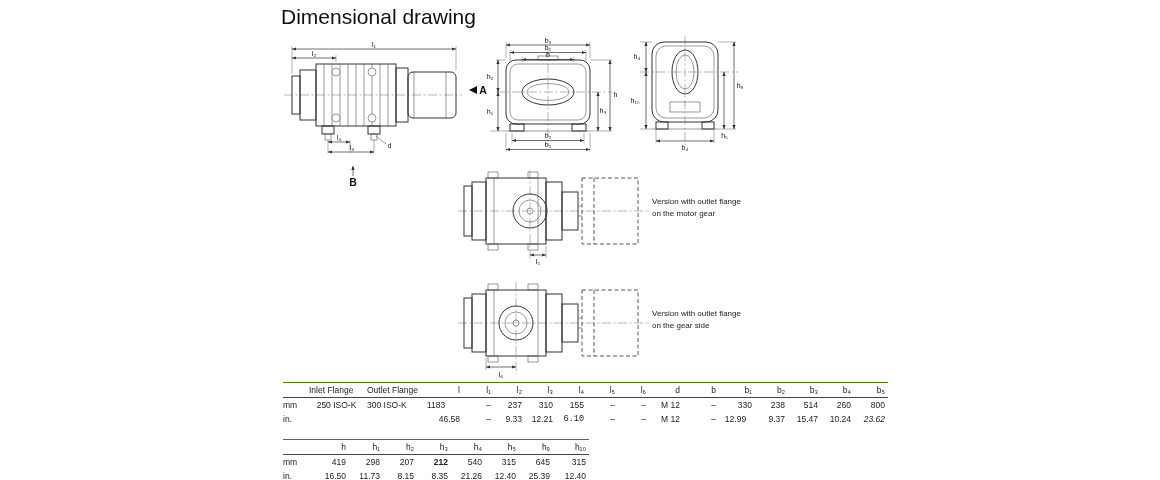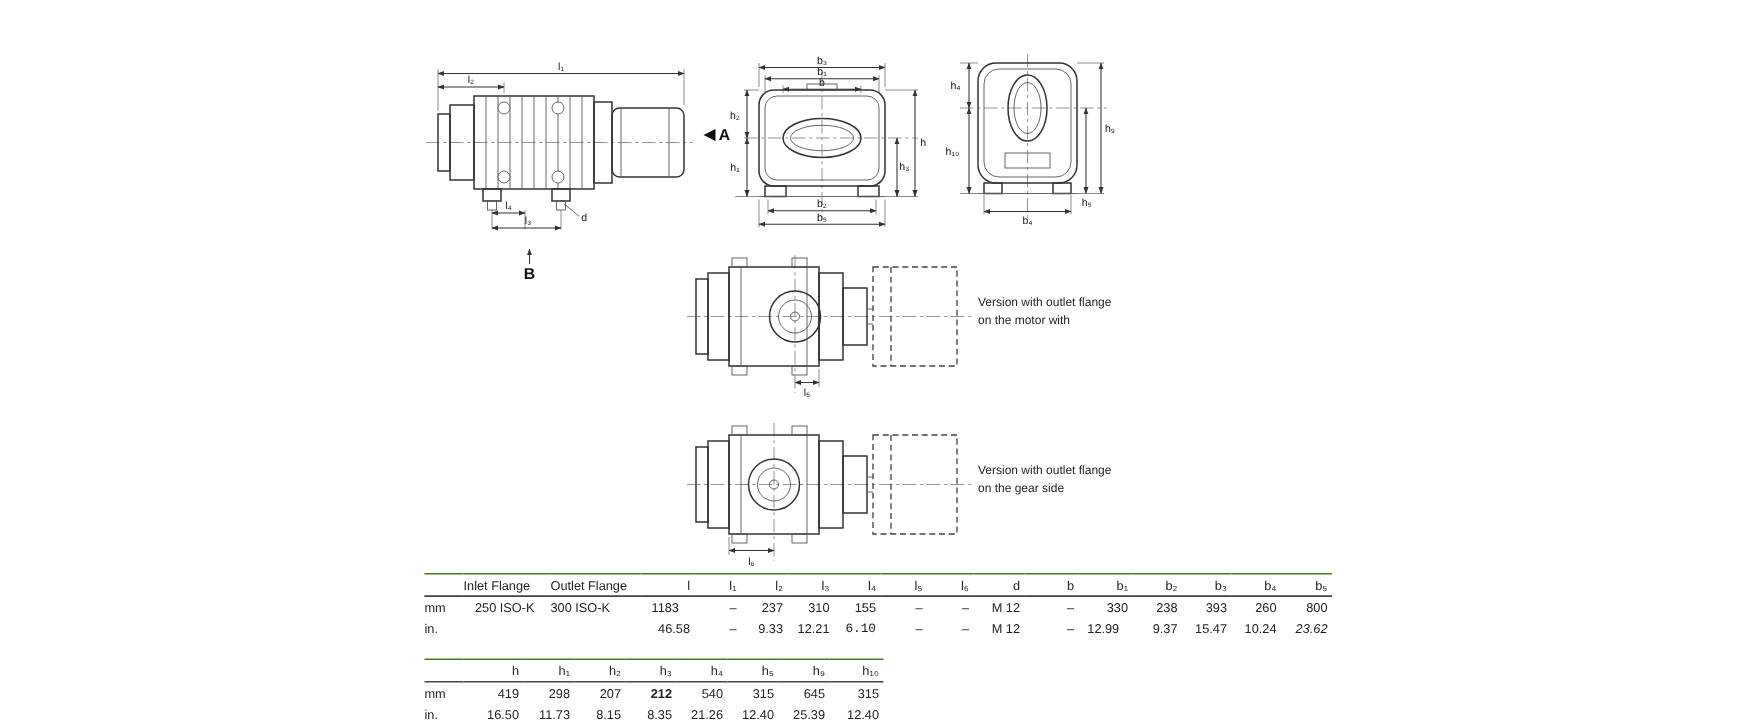--- a/index.html
+++ b/index.html
@@ -25,20 +25,21 @@
   table { border-collapse:collapse; table-layout:fixed; font-size:8.5px; color:#222; border-top:1px solid #4d7c0f; }
   thead th { font-weight:400; border-bottom:1px solid #444; }
   th, td { padding:2px 3px 2px 0; white-space:nowrap; overflow:hidden; }
   #heights-table { margin-top:13px; border-bottom:1px solid #444; }
 </style>
 </head>
 <body>
 
 <div class="page">
 
+  <h1 class="title">Dimensional drawing</h1>
 
   <svg class="drawings" width="470" height="350" viewBox="280 30 470 350">
     <defs>
       <marker id="arr" viewBox="0 0 8 8" refX="7.5" refY="4" markerWidth="6.5" markerHeight="6.5" orient="auto-start-reverse">
         <path d="M0,1 L8,4 L0,7 Z" fill="#333"></path>
       </marker>
     </defs>
 
     <g>
       <path class="cl" d="M284,95 H462"></path>
@@ -185,21 +186,21 @@
       <rect class="dash" x="582" y="290" width="56" height="66"></rect>
       <path class="dash" d="M594,290V356"></path>
       <path class="ext" d="M486,358V370"></path>
       <line class="dim" x1="486" y1="367" x2="516" y2="367" marker-start="url(#arr)" marker-end="url(#arr)"></line>
       <text class="dlab" x="501" y="376.5">l₆</text>
     </g>
   </svg>
 
   <div class="caption" style="left:652px; top:196px;">
     <span>Version with outlet flange</span>
-    <span>on the motor with</span>
+    <span>on the motor gear</span>
   </div>
   <div class="caption" style="left:652px; top:308px;">
     <span>Version with outlet flange</span>
     <span>on the gear side</span>
   </div>
 
   <div class="tables">
     <table id="main-table">
       <thead>
           <tr>
@@ -220,32 +221,32 @@
             <th style="width: 33px; text-align: right;">b₃</th>
             <th style="width: 33px; text-align: right;">b₄</th>
             <th style="width: 34px; text-align: right;">b₅</th>
           </tr>
         </thead>
       <tbody>
           <tr>
             <td style="text-align: left;">mm</td>
             <td style="text-align: center;">250 ISO-K</td>
             <td style="text-align: left;">300 ISO-K</td>
-            <td style="text-align: center;">1183</td>
+            <td style="text-align: left;">1183</td>
             <td style="text-align: right;">–</td>
             <td style="text-align: right;">237</td>
             <td style="text-align: right;">310</td>
             <td style="text-align: right;">155</td>
             <td style="text-align: right;">–</td>
             <td style="text-align: right;">–</td>
             <td style="text-align: right;">M 12</td>
             <td style="text-align: right;">–</td>
             <td style="text-align: right;">330</td>
             <td style="text-align: right;">238</td>
-            <td style="text-align: right;">393</td>
+            <td style="text-align: right;">514</td>
             <td style="text-align: right;">260</td>
             <td style="text-align: right;">800</td>
           </tr>
           <tr>
             <td style="text-align: left;">in.</td>
             <td style="text-align: left;"></td>
             <td style="text-align: left;"></td>
             <td style="text-align: right;">46.58</td>
             <td style="text-align: right;">–</td>
             <td style="text-align: right;">9.33</td>

